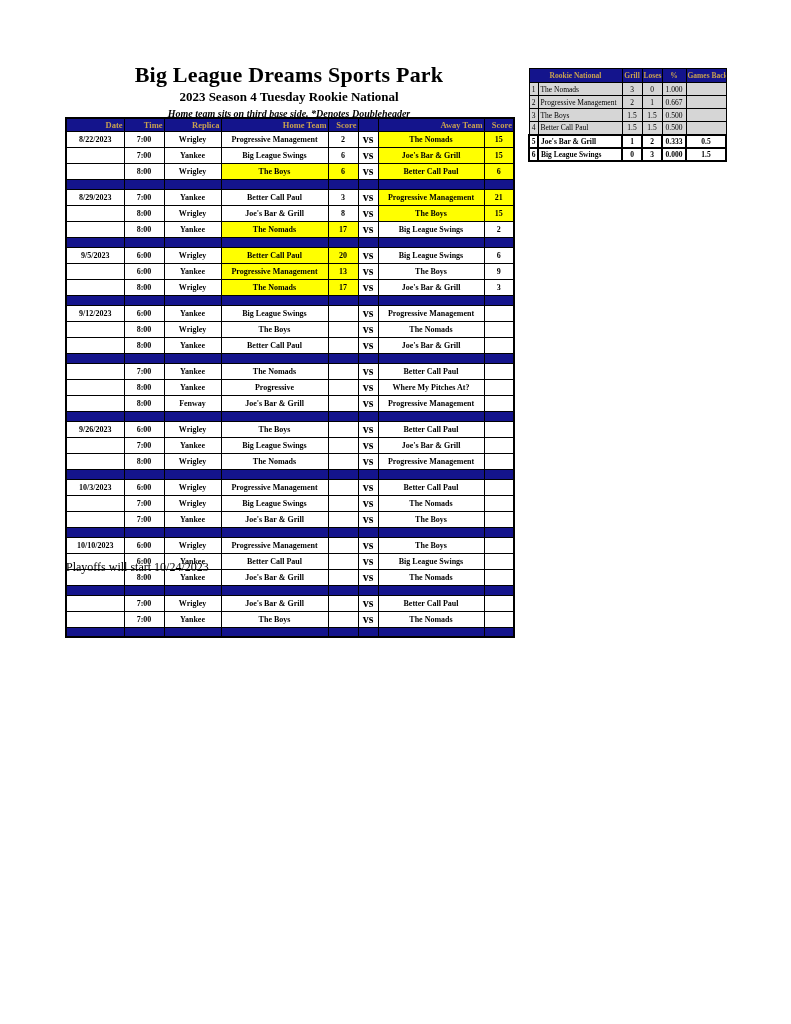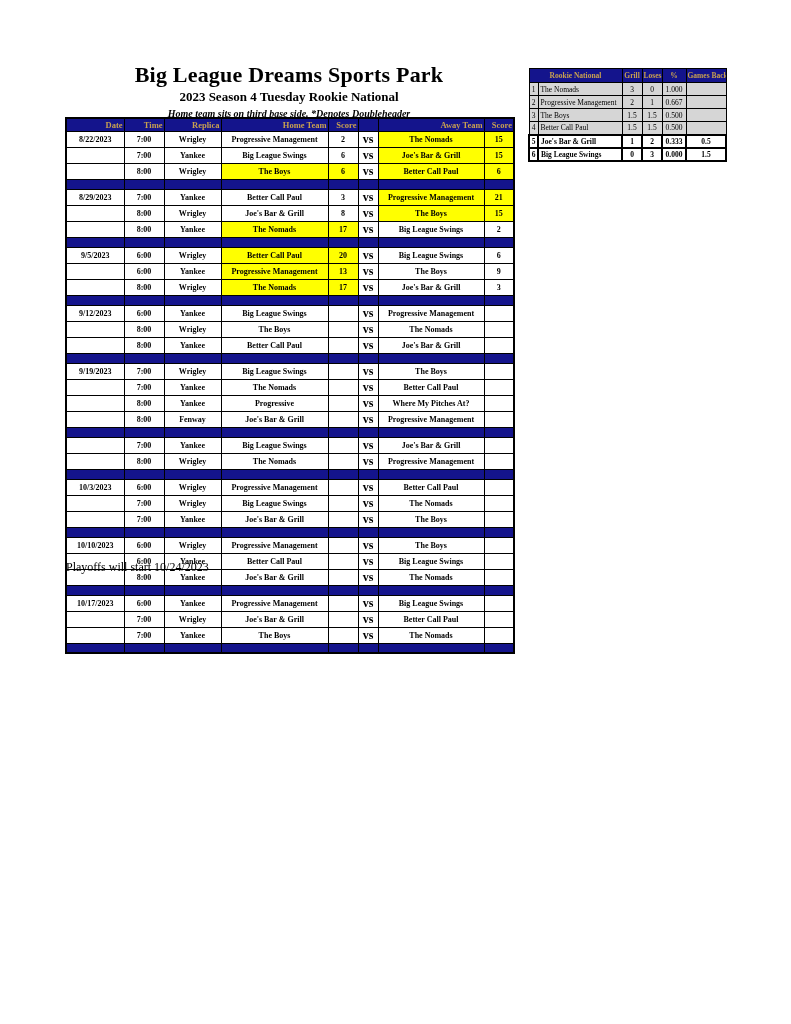--- a/index.html
+++ b/index.html
@@ -301,188 +301,178 @@
           <td class="sep"></td>
           <td class="sep"></td>
           <td class="sep"></td>
           <td class="sep"></td>
           <td class="sep"></td>
           <td class="sep"></td>
           <td class="sep"></td>
           <td class="sep"></td>
         </tr>
         <tr>
-          <td>9/19/2023</td>
-          <td>7:00</td>
-          <td>Wrigley</td>
-          <td>Big League Swings</td>
-          <td></td>
-          <td class="vs">vs</td>
+          <td></td>
+          <td>7:00</td>
+          <td>Yankee</td>
+          <td>The Nomads</td>
+          <td></td>
+          <td class="vs">vs</td>
+          <td>Better Call Paul</td>
+          <td></td>
+        </tr>
+        <tr>
+          <td></td>
+          <td>8:00</td>
+          <td>Yankee</td>
+          <td>Progressive</td>
+          <td></td>
+          <td class="vs">vs</td>
+          <td>Where My Pitches At?</td>
+          <td></td>
+        </tr>
+        <tr>
+          <td></td>
+          <td>8:00</td>
+          <td>Fenway</td>
+          <td>Joe's Bar &amp; Grill</td>
+          <td></td>
+          <td class="vs">vs</td>
+          <td>Progressive Management</td>
+          <td></td>
+        </tr>
+        <tr>
+          <td class="sep"></td>
+          <td class="sep"></td>
+          <td class="sep"></td>
+          <td class="sep"></td>
+          <td class="sep"></td>
+          <td class="sep"></td>
+          <td class="sep"></td>
+          <td class="sep"></td>
+        </tr>
+        <tr>
+          <td>9/26/2023</td>
+          <td>6:00</td>
+          <td>Wrigley</td>
           <td>The Boys</td>
           <td></td>
-        </tr>
-        <tr>
-          <td></td>
-          <td>7:00</td>
-          <td>Yankee</td>
+          <td class="vs">vs</td>
+          <td>Better Call Paul</td>
+          <td></td>
+        </tr>
+        <tr>
+          <td></td>
+          <td>7:00</td>
+          <td>Yankee</td>
+          <td>Big League Swings</td>
+          <td></td>
+          <td class="vs">vs</td>
+          <td>Joe's Bar &amp; Grill</td>
+          <td></td>
+        </tr>
+        <tr>
+          <td></td>
+          <td>8:00</td>
+          <td>Wrigley</td>
           <td>The Nomads</td>
           <td></td>
           <td class="vs">vs</td>
-          <td>Better Call Paul</td>
-          <td></td>
-        </tr>
-        <tr>
-          <td></td>
-          <td>8:00</td>
-          <td>Yankee</td>
-          <td>Progressive</td>
-          <td></td>
-          <td class="vs">vs</td>
-          <td>Where My Pitches At?</td>
-          <td></td>
-        </tr>
-        <tr>
-          <td></td>
-          <td>8:00</td>
-          <td>Fenway</td>
-          <td>Joe's Bar &amp; Grill</td>
-          <td></td>
-          <td class="vs">vs</td>
           <td>Progressive Management</td>
           <td></td>
         </tr>
         <tr>
           <td class="sep"></td>
           <td class="sep"></td>
           <td class="sep"></td>
           <td class="sep"></td>
           <td class="sep"></td>
           <td class="sep"></td>
           <td class="sep"></td>
           <td class="sep"></td>
         </tr>
         <tr>
-          <td></td>
-          <td>7:00</td>
-          <td>Yankee</td>
-          <td>Big League Swings</td>
-          <td></td>
-          <td class="vs">vs</td>
-          <td>Joe's Bar &amp; Grill</td>
-          <td></td>
-        </tr>
-        <tr>
-          <td></td>
-          <td>8:00</td>
-          <td>Wrigley</td>
+          <td>10/3/2023</td>
+          <td>6:00</td>
+          <td>Wrigley</td>
+          <td>Progressive Management</td>
+          <td></td>
+          <td class="vs">vs</td>
+          <td>Better Call Paul</td>
+          <td></td>
+        </tr>
+        <tr>
+          <td></td>
+          <td>7:00</td>
+          <td>Wrigley</td>
+          <td>Big League Swings</td>
+          <td></td>
+          <td class="vs">vs</td>
           <td>The Nomads</td>
           <td></td>
-          <td class="vs">vs</td>
+        </tr>
+        <tr>
+          <td></td>
+          <td>7:00</td>
+          <td>Yankee</td>
+          <td>Joe's Bar &amp; Grill</td>
+          <td></td>
+          <td class="vs">vs</td>
+          <td>The Boys</td>
+          <td></td>
+        </tr>
+        <tr>
+          <td class="sep"></td>
+          <td class="sep"></td>
+          <td class="sep"></td>
+          <td class="sep"></td>
+          <td class="sep"></td>
+          <td class="sep"></td>
+          <td class="sep"></td>
+          <td class="sep"></td>
+        </tr>
+        <tr>
+          <td>10/10/2023</td>
+          <td>6:00</td>
+          <td>Wrigley</td>
           <td>Progressive Management</td>
           <td></td>
-        </tr>
-        <tr>
-          <td class="sep"></td>
-          <td class="sep"></td>
-          <td class="sep"></td>
-          <td class="sep"></td>
-          <td class="sep"></td>
-          <td class="sep"></td>
-          <td class="sep"></td>
-          <td class="sep"></td>
-        </tr>
-        <tr>
-          <td>10/3/2023</td>
-          <td>6:00</td>
-          <td>Wrigley</td>
-          <td>Progressive Management</td>
-          <td></td>
-          <td class="vs">vs</td>
-          <td>Better Call Paul</td>
-          <td></td>
-        </tr>
-        <tr>
-          <td></td>
-          <td>7:00</td>
-          <td>Wrigley</td>
-          <td>Big League Swings</td>
+          <td class="vs">vs</td>
+          <td>The Boys</td>
+          <td></td>
+        </tr>
+        <tr>
+          <td></td>
+          <td>6:00</td>
+          <td>Yankee</td>
+          <td>Better Call Paul</td>
+          <td></td>
+          <td class="vs">vs</td>
+          <td>Big League Swings</td>
+          <td></td>
+        </tr>
+        <tr>
+          <td></td>
+          <td>8:00</td>
+          <td>Yankee</td>
+          <td>Joe's Bar &amp; Grill</td>
           <td></td>
           <td class="vs">vs</td>
           <td>The Nomads</td>
           <td></td>
         </tr>
         <tr>
-          <td></td>
-          <td>7:00</td>
-          <td>Yankee</td>
-          <td>Joe's Bar &amp; Grill</td>
-          <td></td>
-          <td class="vs">vs</td>
-          <td>The Boys</td>
-          <td></td>
-        </tr>
-        <tr>
-          <td class="sep"></td>
-          <td class="sep"></td>
-          <td class="sep"></td>
-          <td class="sep"></td>
-          <td class="sep"></td>
-          <td class="sep"></td>
-          <td class="sep"></td>
-          <td class="sep"></td>
-        </tr>
-        <tr>
-          <td>10/10/2023</td>
-          <td>6:00</td>
-          <td>Wrigley</td>
-          <td>Progressive Management</td>
-          <td></td>
-          <td class="vs">vs</td>
-          <td>The Boys</td>
-          <td></td>
-        </tr>
-        <tr>
-          <td></td>
-          <td>6:00</td>
-          <td>Yankee</td>
-          <td>Better Call Paul</td>
-          <td></td>
-          <td class="vs">vs</td>
-          <td>Big League Swings</td>
-          <td></td>
-        </tr>
-        <tr>
-          <td></td>
-          <td>8:00</td>
-          <td>Yankee</td>
-          <td>Joe's Bar &amp; Grill</td>
-          <td></td>
-          <td class="vs">vs</td>
-          <td>The Nomads</td>
-          <td></td>
-        </tr>
-        <tr>
-          <td class="sep"></td>
-          <td class="sep"></td>
-          <td class="sep"></td>
-          <td class="sep"></td>
-          <td class="sep"></td>
-          <td class="sep"></td>
-          <td class="sep"></td>
-          <td class="sep"></td>
-        </tr>
-        <tr>
-          <td>10/17/2023</td>
-          <td>6:00</td>
-          <td>Yankee</td>
-          <td>Progressive Management</td>
-          <td></td>
-          <td class="vs">vs</td>
-          <td>Big League Swings</td>
-          <td></td>
+          <td class="sep"></td>
+          <td class="sep"></td>
+          <td class="sep"></td>
+          <td class="sep"></td>
+          <td class="sep"></td>
+          <td class="sep"></td>
+          <td class="sep"></td>
+          <td class="sep"></td>
         </tr>
         <tr>
           <td></td>
           <td>7:00</td>
           <td>Wrigley</td>
           <td>Joe's Bar &amp; Grill</td>
           <td></td>
           <td class="vs">vs</td>
           <td>Better Call Paul</td>
           <td></td>

